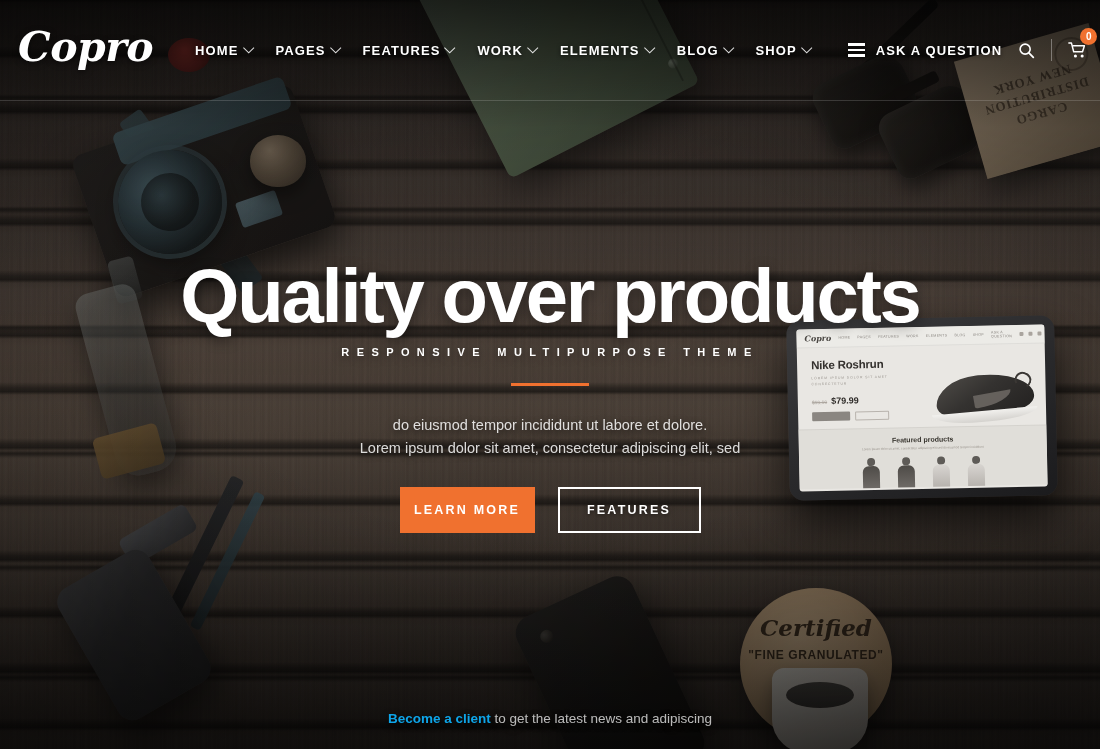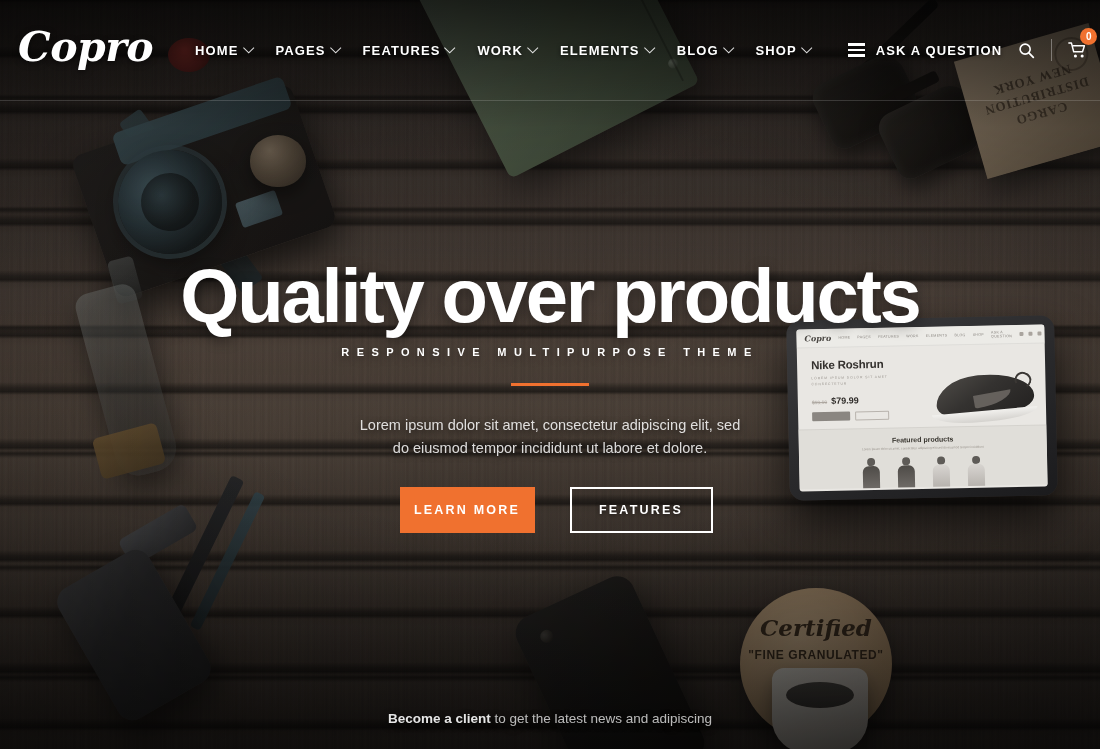--- a/index.html
+++ b/index.html
@@ -443,38 +443,38 @@
   }
   .lead {
     margin-top:28px; text-align:center;
     color:rgba(255,255,255,.84); font-size:14.5px; line-height:1.62;
     text-shadow:0 2px 7px rgba(0,0,0,.6);
   }
   .btn-row { margin-top:26px; display:flex; gap:23px; pointer-events:auto; }
   .btn {
     font-size:12.5px; font-weight:bold; letter-spacing:2.2px;
     display:flex; align-items:center; justify-content:center;
-    cursor:pointer; white-space:nowrap;margin-left:12px;
+    cursor:pointer; white-space:nowrap;
   }
   .btn-primary {
     background:#f0712f; color:#fff;
     width:135px; height:46px;
   }
   .btn-ghost {
     background:transparent; color:#fff;
     border:2px solid #fff; width:143px; height:46px;
     text-shadow:0 1px 4px rgba(0,0,0,.6);
   }
   .bottom-bar {
     position:absolute; bottom:23px; left:0; width:100%;
     text-align:center; font-size:13.5px;
     color:rgba(255,255,255,.72);
     text-shadow:0 2px 7px rgba(0,0,0,.75);
   }
-  .bottom-bar b { color:#e5e5e5; font-weight:bold; }
+  .bottom-bar b { color:#0ea5e9; font-weight:bold; }
 </style>
 </head>
 <body>
 
 <div class="hero">
   <div class="wood"></div>
 
   <div class="seam" style="top:96px"></div>
   <div class="seam" style="top:208px"></div>
   <div class="seam" style="top:326px"></div>
@@ -670,22 +670,22 @@
     </div>
 
   </div>
 </div>
 
 <div class="hero-content">
   <div class="h1">Quality over products</div>
   <div class="h2">RESPONSIVE MULTIPURPOSE THEME</div>
   <div class="divider"></div>
   <div class="lead">
+    <div>do eiusmod tempor incididunt ut labore et dolore.</div>
     <div>Lorem ipsum dolor sit amet, consectetur adipiscing elit, sed</div>
-    <div>do eiusmod tempor incididunt ut labore et dolore.</div>
   </div>
   <div class="btn-row">
     <div class="btn btn-primary">LEARN MORE</div>
     <div class="btn btn-ghost">FEATURES</div>
   </div>
   <div class="bottom-bar">
     <b>Become a client</b><span> to get the latest news and adipiscing</span>
   </div>
 </div>
 

